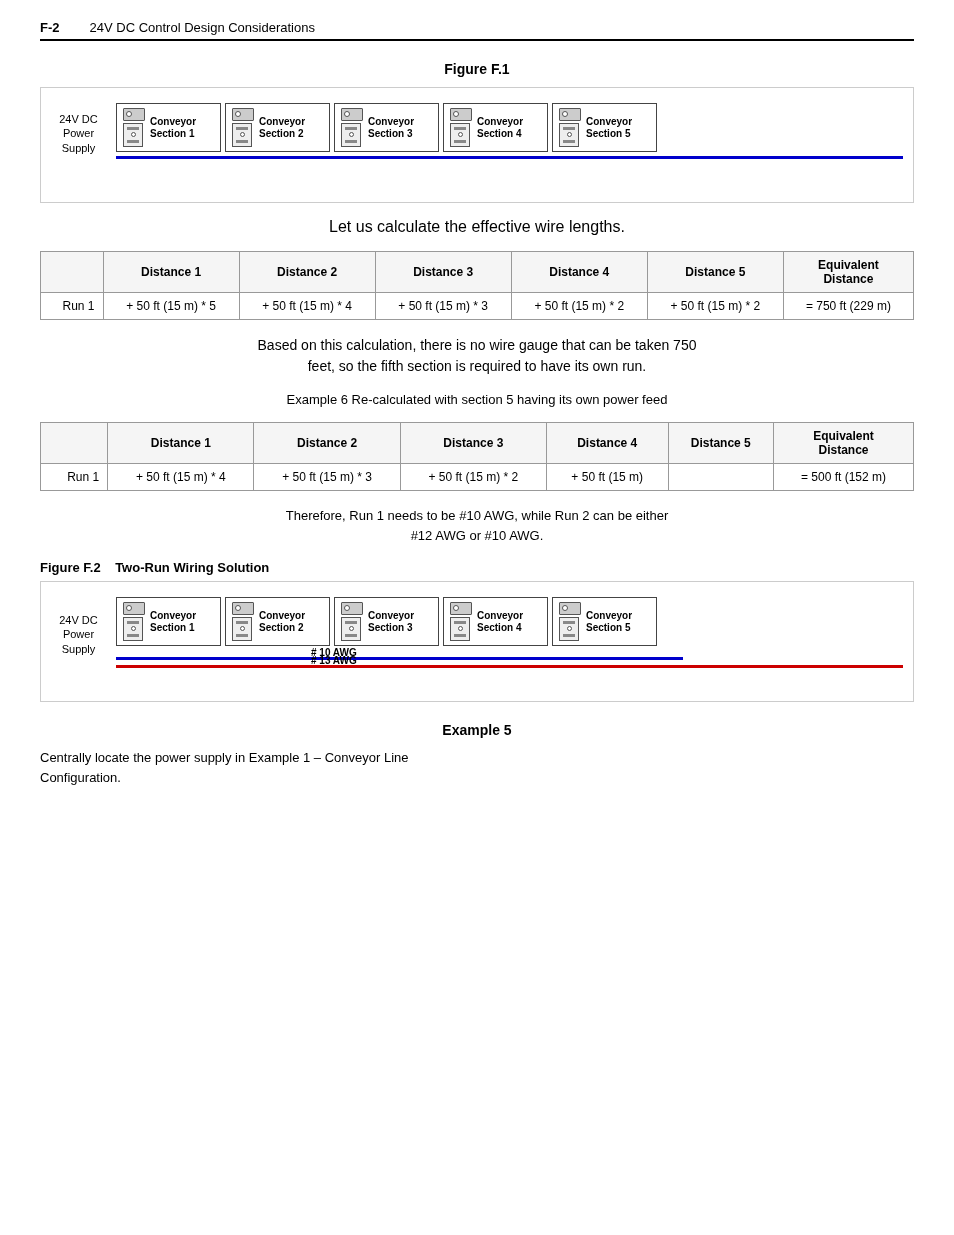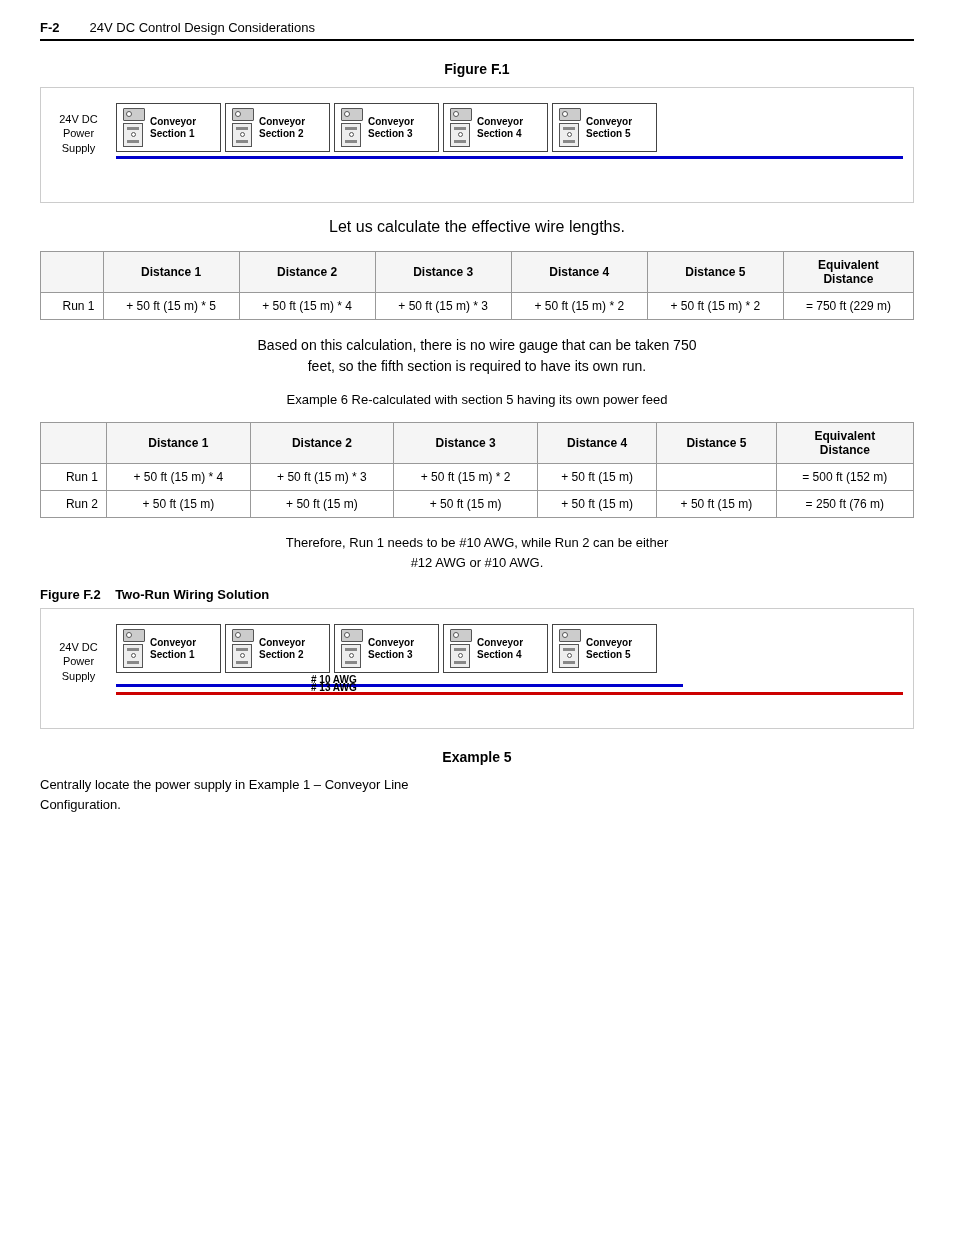--- a/index.html
+++ b/index.html
@@ -229,29 +229,20 @@
   <tbody>
     <tr>
       <td>Run 1</td>
       <td>+ 50 ft (15 m) * 4</td>
       <td>+ 50 ft (15 m) * 3</td>
       <td>+ 50 ft (15 m) * 2</td>
       <td>+ 50 ft (15 m)</td>
       <td></td>
       <td>= 500 ft (152 m)</td>
     </tr>
-    <tr>
-      <td>Run 2</td>
-      <td>+ 50 ft (15 m)</td>
-      <td>+ 50 ft (15 m)</td>
-      <td>+ 50 ft (15 m)</td>
-      <td>+ 50 ft (15 m)</td>
-      <td>+ 50 ft (15 m)</td>
-      <td>= 250 ft (76 m)</td>
-    </tr>
   </tbody>
 </table>
 
 <div style="text-align:center;margin:10px 0 15px 0;font-size:13px;line-height:1.5;">
   Therefore, Run 1 needs to be #10 AWG, while Run 2 can be either<br>
   #12 AWG or #10 AWG.
 </div>
 
 <div style="font-weight:bold;font-size:13px;margin:10px 0 6px 0;">
   <span>Figure F.2</span>&nbsp;&nbsp;&nbsp;&nbsp;<span>Two-Run Wiring Solution</span>

